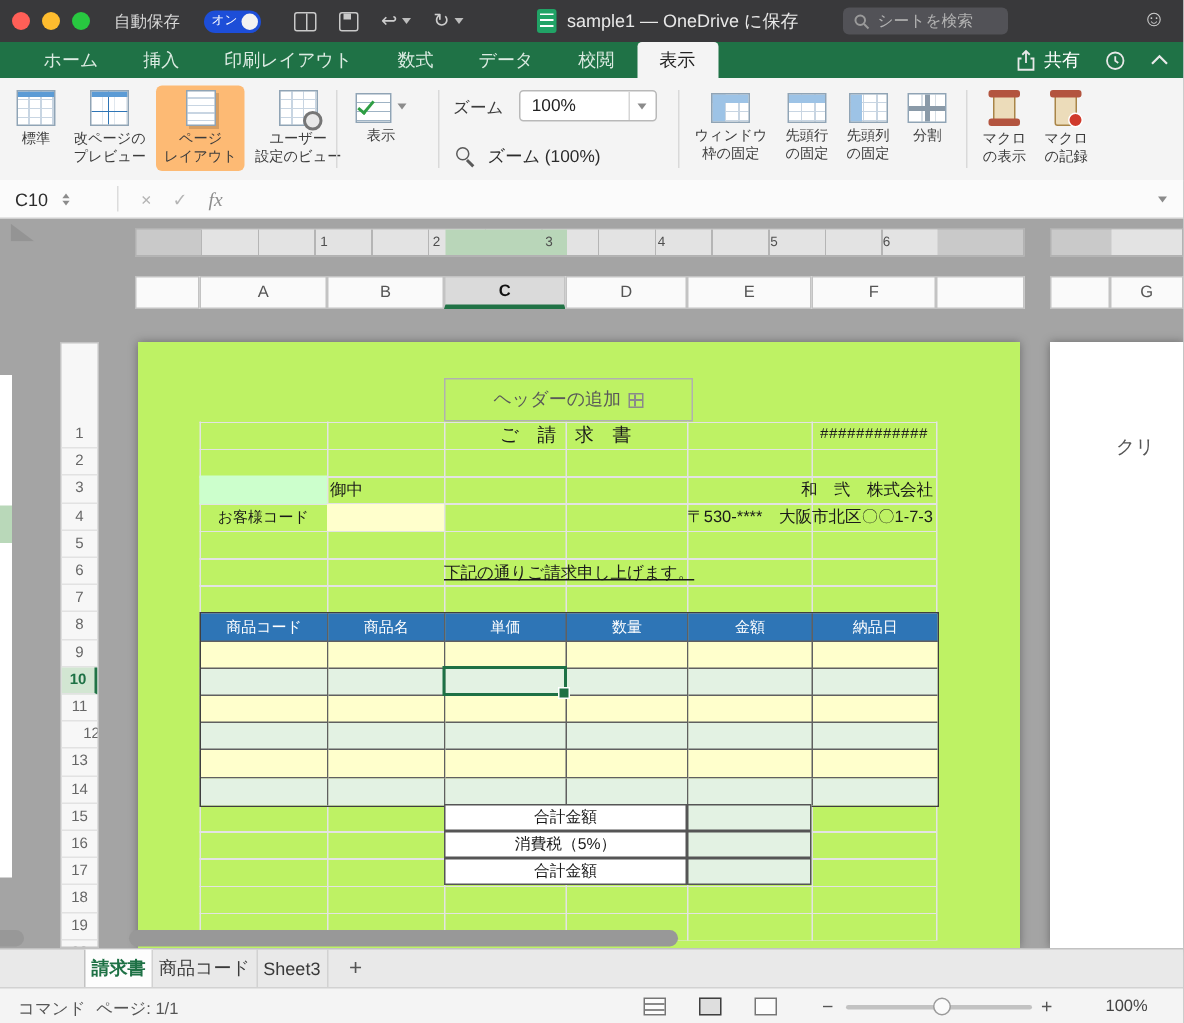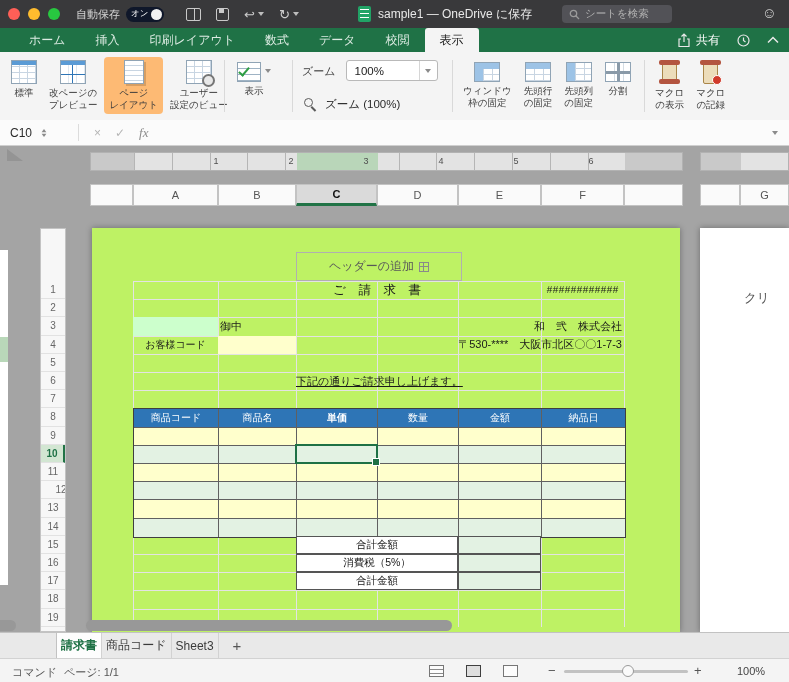--- a/index.html
+++ b/index.html
@@ -4,21 +4,21 @@
 <style>
   html,body{margin:0;padding:0;}
   .app{position:relative;width:789px;height:682px;background:#a4a4a4;overflow:hidden;
        font-family:"Liberation Sans","DejaVu Sans",sans-serif;-webkit-user-select:none;}
 
   
   .titlebar{position:absolute;left:0;top:0;width:100%;height:28px;background:#39393b;display:flex;align-items:center;}
   .tl{width:12px;height:12px;border-radius:50%;margin-left:8px;}
   .tl.red{background:#ff5f57}.tl.yel{background:#febc2e}.tl.grn{background:#28c840}
   .as-label{color:#d8d8d8;font-size:11px;margin-left:16px;}
-  .as-toggle{margin-left:6px;width:38px;height:15px;border-radius:8px;background:#0f172a;display:flex;align-items:center;position:relative;}
+  .as-toggle{margin-left:16px;width:38px;height:15px;border-radius:8px;background:#1d4ed8;display:flex;align-items:center;position:relative;}
   .as-on{color:#fff;font-size:8.5px;margin-left:5px;}
   .as-knob{position:absolute;right:2px;top:2px;width:11px;height:11px;border-radius:50%;background:#f2f2f2;}
   .tb-icons{display:flex;align-items:center;gap:15px;margin-left:22px;color:#cdcdcd;font-size:13px;}
   .ic-book{width:15px;height:13px;border:1.5px solid #c9c9c9;border-radius:2px;position:relative;box-sizing:border-box;}
   .ic-book::after{content:"";position:absolute;left:50%;top:0;bottom:0;width:1.5px;background:#c9c9c9;}
   .ic-save{width:13px;height:13px;border:1.5px solid #c9c9c9;border-radius:2px;position:relative;box-sizing:border-box;}
   .ic-save::after{content:"";position:absolute;left:2px;top:0;width:5px;height:4px;background:#c9c9c9;}
   .tb-group{display:flex;align-items:center;gap:3px;}
   .doc-title{position:absolute;left:358px;top:0;height:28px;display:flex;align-items:center;gap:7px;color:#e8e8e8;font-size:12px;white-space:nowrap;}
   .xlicon{width:13px;height:16px;background:#21a366;border-radius:2px;position:relative;}
@@ -419,21 +419,21 @@
     <div class="crow" id="company">和　弐　株式会社</div>
     <div class="crow" id="custcode">お客様コード</div>
     <div id="b4fill" style="background: rgb(255, 255, 204);"></div>
     <div class="crow" id="addr">〒530-****　大阪市北区〇〇1-7-3</div>
     <div class="crow" id="greeting">下記の通りご請求申し上げます。</div>
 
     <div id="inv-table">
         <div class="trow">
           <div class="tcell thead" style="width: 85px;">商品コード</div>
           <div class="tcell thead" style="width: 78px;">商品名</div>
-          <div class="tcell thead" style="width: 81px; font-weight: bold;">単価</div>
+          <div class="tcell thead" style="width: 81px;">単価</div>
           <div class="tcell thead" style="width: 81px;">数量</div>
           <div class="tcell thead" style="width: 83px;">金額</div>
           <div class="tcell thead last" style="width: 83px;">納品日</div>
         </div>
         <div class="trow">
           <div class="tcell" style="width: 85px; background: rgb(255, 255, 204);"></div>
           <div class="tcell" style="width: 78px; background: rgb(255, 255, 204);"></div>
           <div class="tcell" style="width: 81px; background: rgb(255, 255, 204);"></div>
           <div class="tcell" style="width: 81px; background: rgb(255, 255, 204);"></div>
           <div class="tcell" style="width: 83px; background: rgb(255, 255, 204);"></div>

